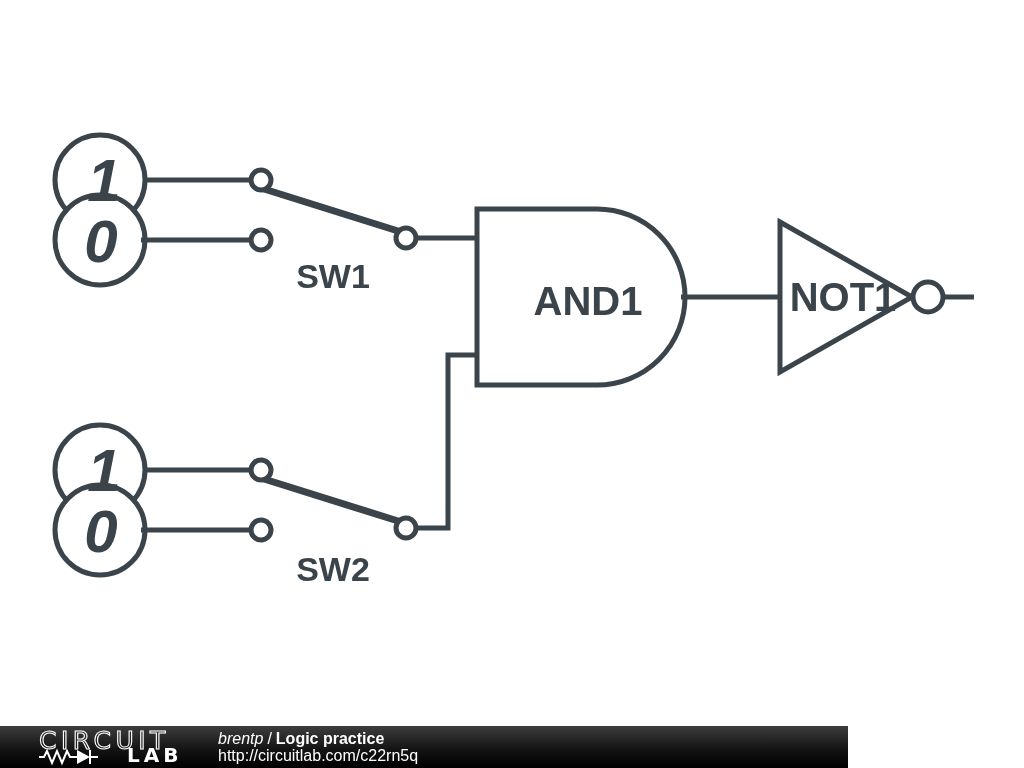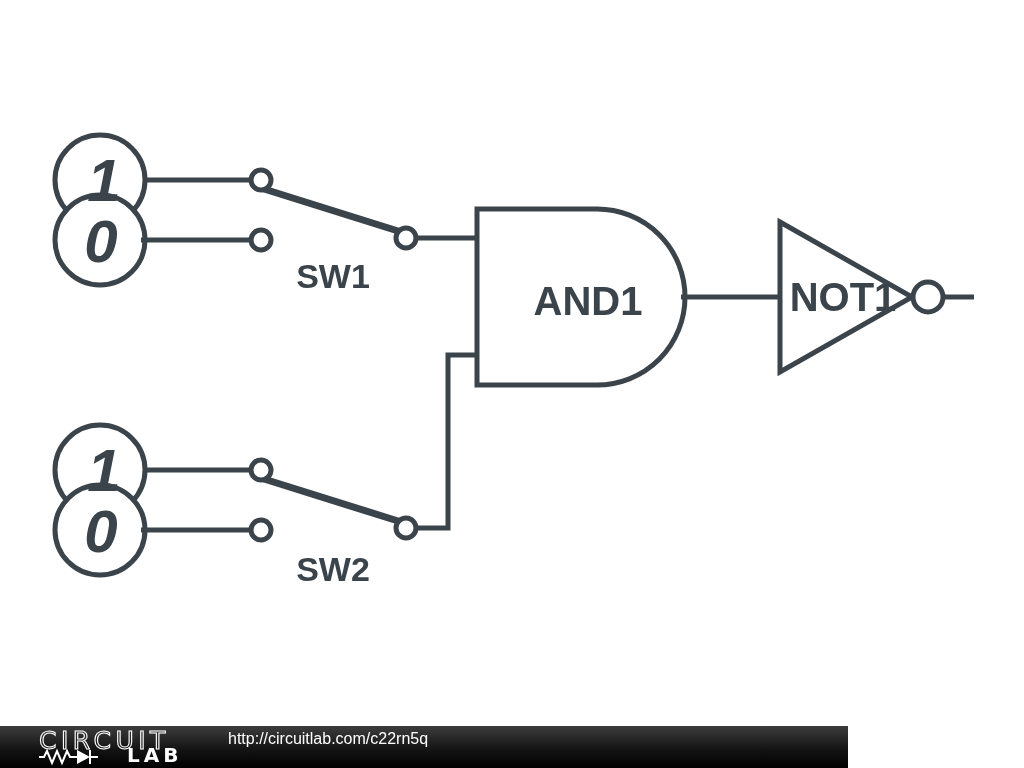--- a/index.html
+++ b/index.html
@@ -70,21 +70,21 @@
     position: absolute;
     left: 218px; top: 4px;
     color: #ffffff;
     font-size: 16px;
     line-height: 17px;
     white-space: nowrap;
   }
   #attribution .author { font-style: italic; }
   #attribution .sep { margin: 0 4px; }
   #attribution .title { font-weight: bold; }
-  #attribution .url-line { font-weight: normal; margin-left: 10px; }
+  #attribution .url-line { font-weight: normal; }
   .url-line { cursor: pointer; }
 </style>
 </head>
 <body>
 
 <div id="stage">
 
   <svg id="schematic" width="1024" height="726" viewBox="0 0 1024 726">
 
     <g>
@@ -156,17 +156,20 @@
       <text class="logo-circuit" x="1" y="21">CIRCUIT</text>
       <g transform="translate(0,20)">
         <path class="logo-squiggle" d="M 1,9 H 6 L 9,3 L 14,15 L 19,3 L 24,15 L 29,3 L 32,9 H 39"></path>
         <polygon class="logo-diode" points="39,2 39,16 52,9"></polygon>
         <path class="logo-squiggle" d="M 52,2 V 16 M 52,9 H 60"></path>
       </g>
       <text class="logo-lab" x="89" y="34">LAB</text>
     </svg>
 
     <div id="attribution">
+      <div>
+        <span class="author">brentp</span><span class="sep">/</span><span class="title">Logic practice</span>
+      </div>
       <div class="url-line">http://circuitlab.com/c22rn5q</div>
     </div>
 
   </div>
 </div>
 
 </body></html>

